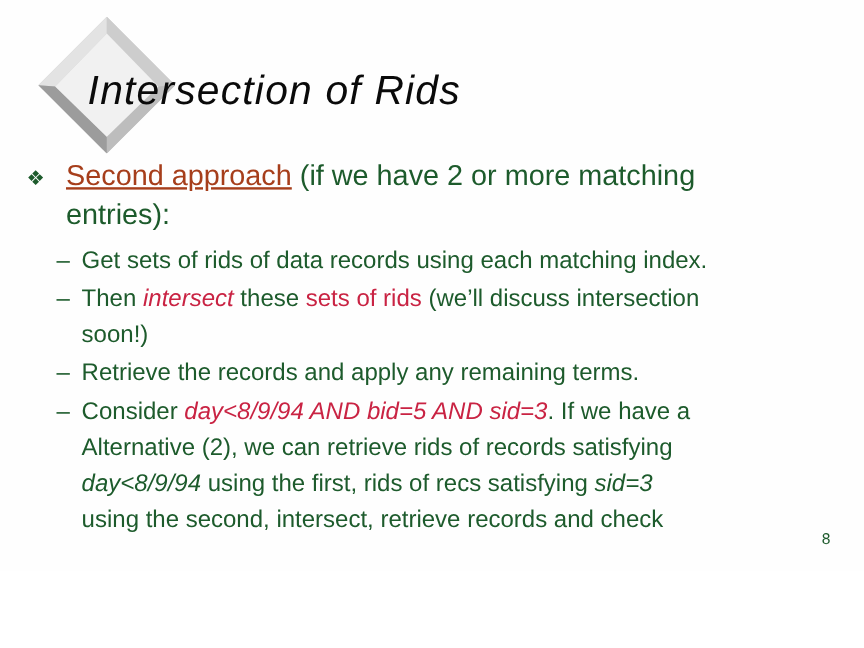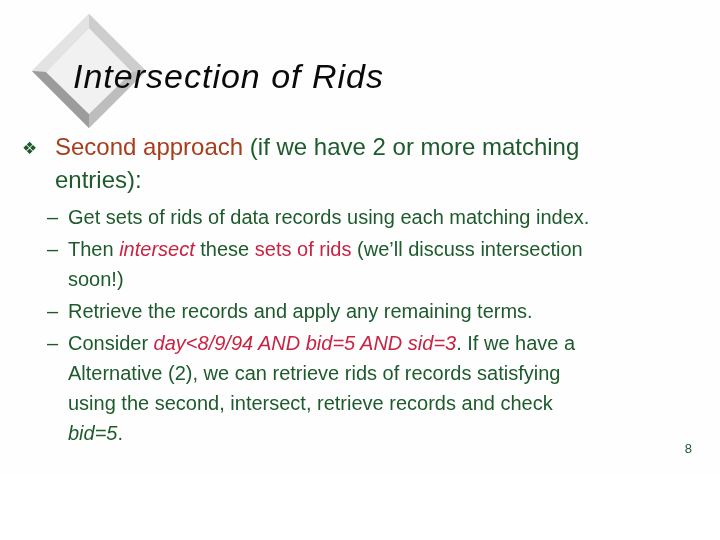--- a/index.html
+++ b/index.html
@@ -24,21 +24,21 @@
   .bullet .marker { flex:none; color:var(--green); }
   .bullet.level1 { font-size:24px; line-height:33px; margin:0 0 6px 0; }
   .bullet.level1 .marker { width:33px; font-size:17px; padding-top:5px; line-height:28px; }
   .bullet.level2 { font-size:20px; line-height:30px; margin:0 0 2px 25px; }
   .bullet.level2 .marker { width:21px; font-size:20px; }
   .line { white-space:nowrap; }
   .seg-green { color:var(--green); }
   .seg-red { color:var(--red); }
   .seg-brown { color:var(--brown); }
   .italic { font-style:italic;margin-top:46px; }
-  .underline { }
+  .underline { text-decoration:underline; }
   .page-number {
     position:absolute; right:28px; bottom:20px; z-index:2;
     font-size:13px; color:var(--green);
   }
 </style>
 </head>
 <body>
 
 <div class="slide" style="--green: #1d5b2c; --red: #c92343; --brown: #a63e1b; background: rgb(254, 254, 254);">
 
@@ -80,21 +80,21 @@
         <span class="marker">–</span>
         <div class="lines">
           <div class="line"><span class="seg seg-green">Retrieve the records and apply any remaining terms.</span></div>
         </div>
       </div>
       <div class="bullet level2">
         <span class="marker">–</span>
         <div class="lines">
           <div class="line"><span class="seg seg-green">Consider </span><span class="seg seg-red italic">day&lt;8/9/94 AND bid=5 AND sid=3</span><span class="seg seg-green">. If we have a</span></div>
           <div class="line"><span class="seg seg-green">Alternative (2), we can retrieve rids of records satisfying</span></div>
+          <div class="line"><span class="seg seg-green italic">day&lt;8/9/94</span><span class="seg seg-green"> using the first, rids of recs satisfying </span><span class="seg seg-green italic">sid=3</span></div>
           <div class="line"><span class="seg seg-green">using the second, intersect, retrieve records and check</span></div>
-          <div class="line"><span class="seg seg-green italic">bid=5</span><span class="seg seg-green">.</span></div>
         </div>
       </div>
     </div>
 
   <div class="page-number">8</div>
 
 </div>
 
 </body></html>

